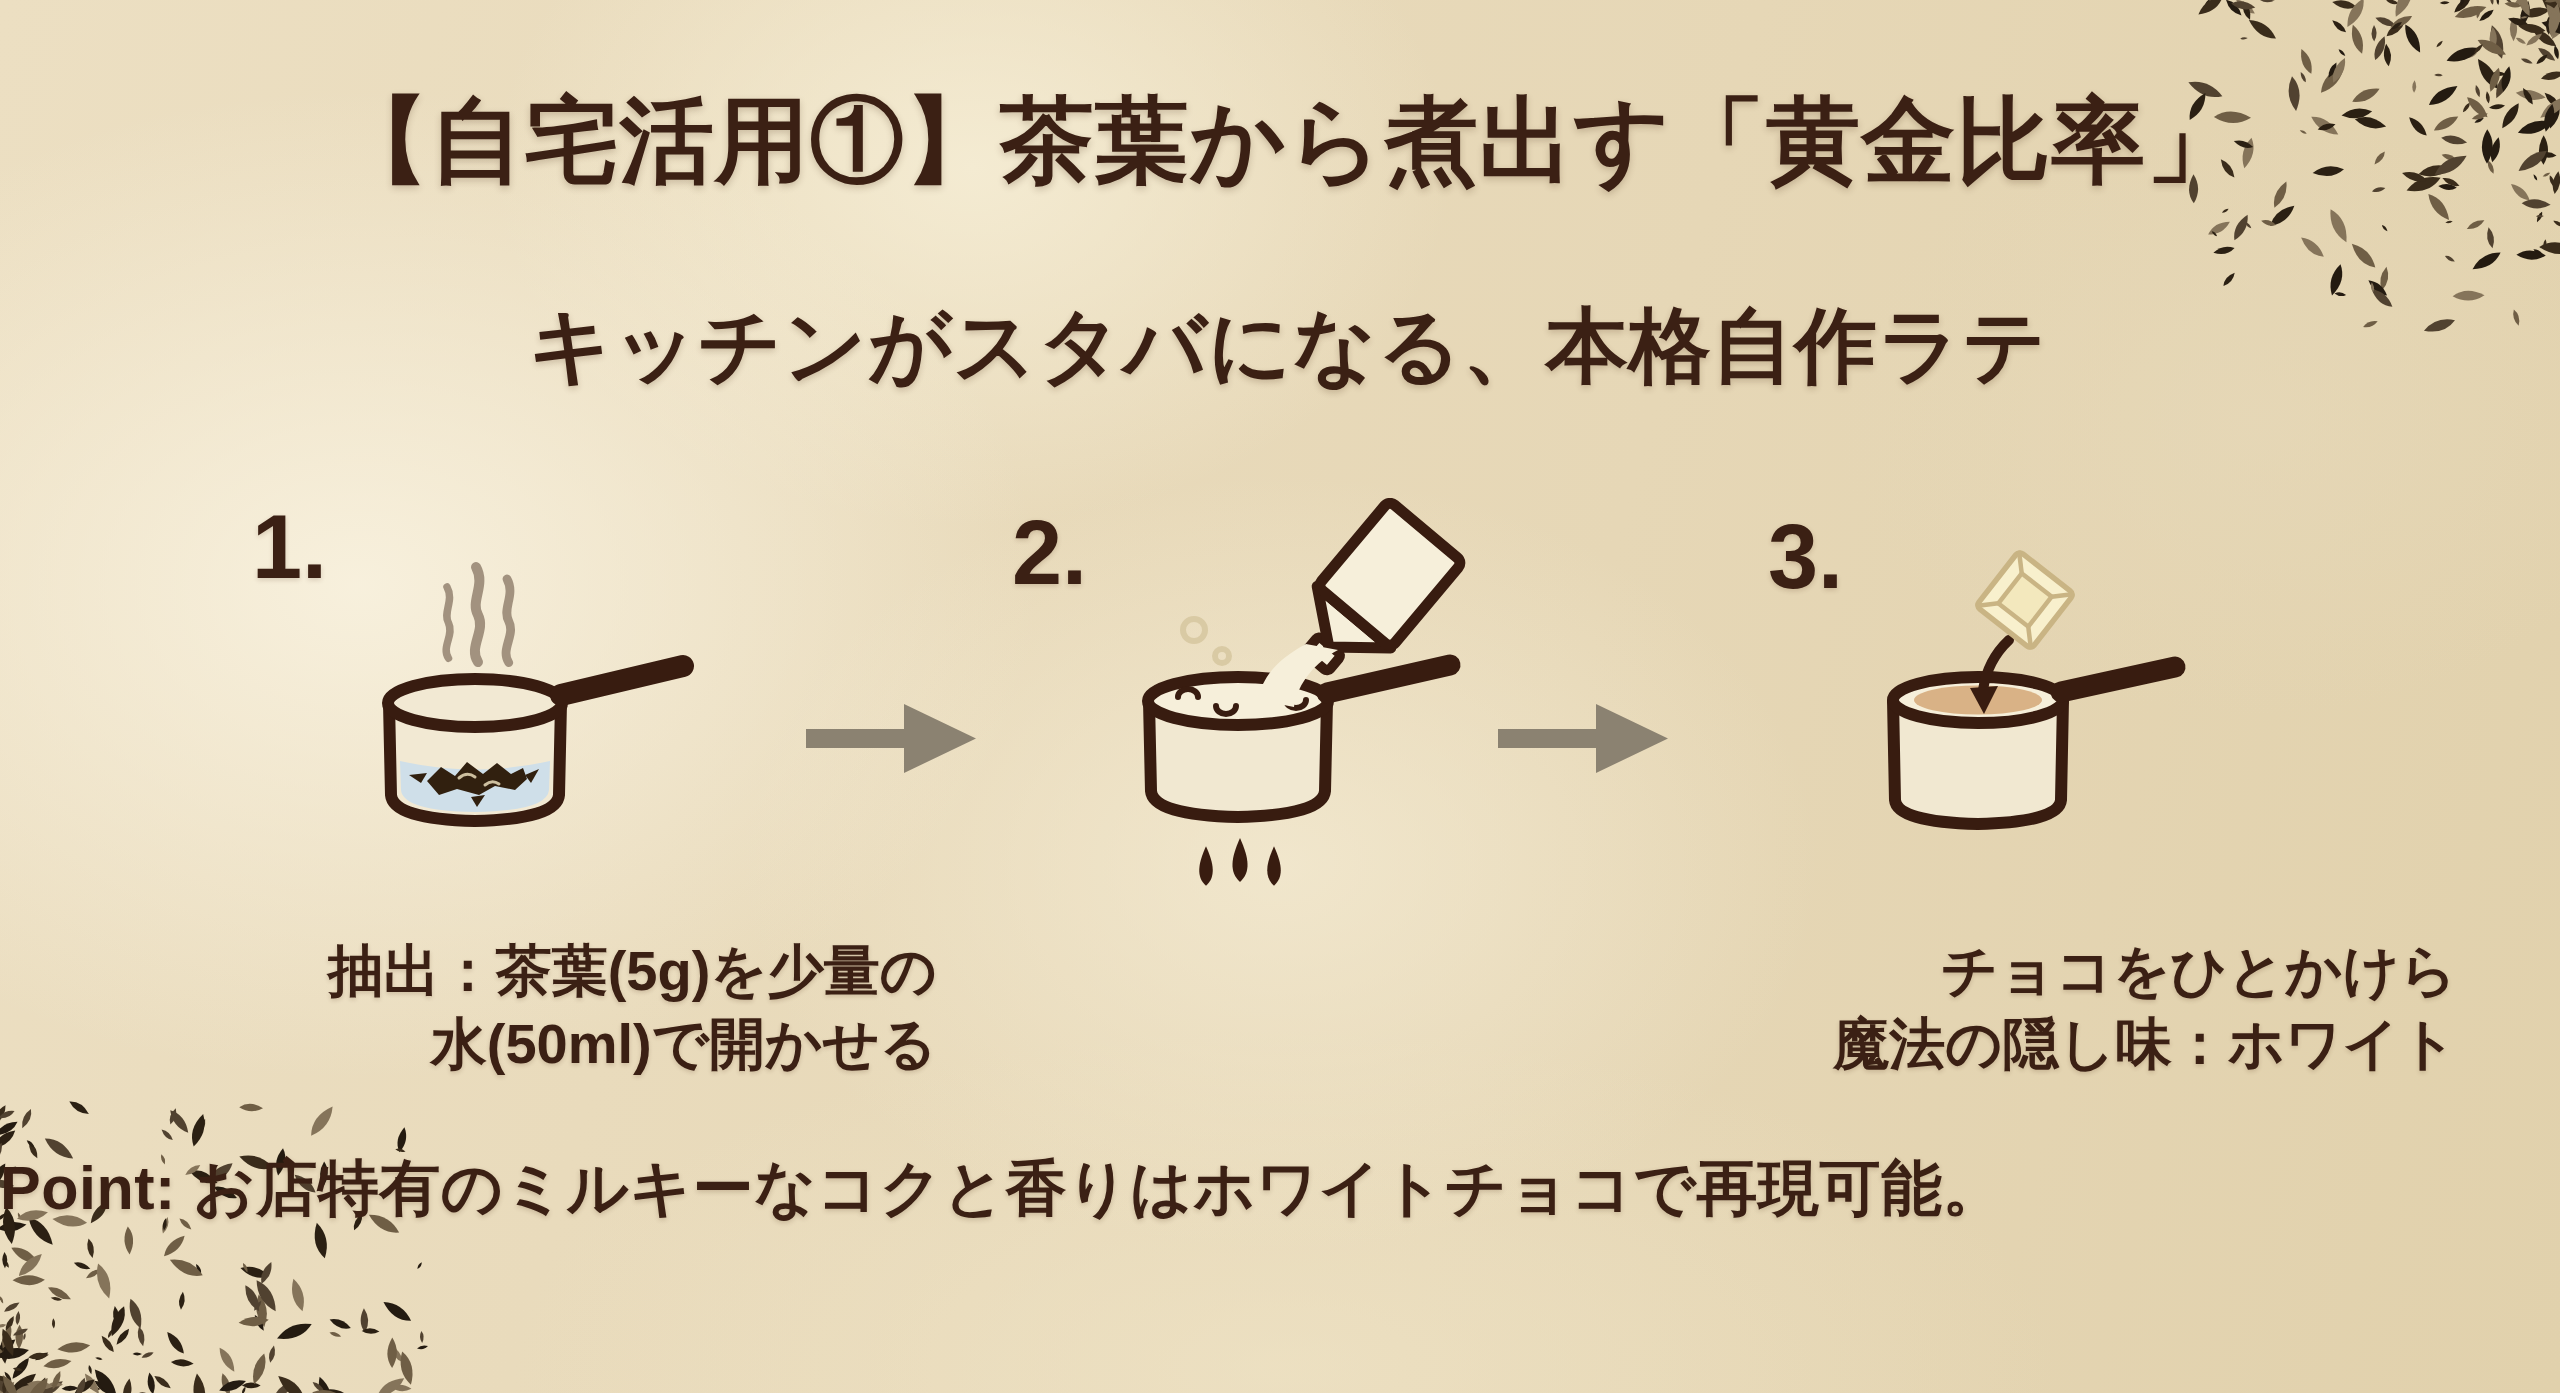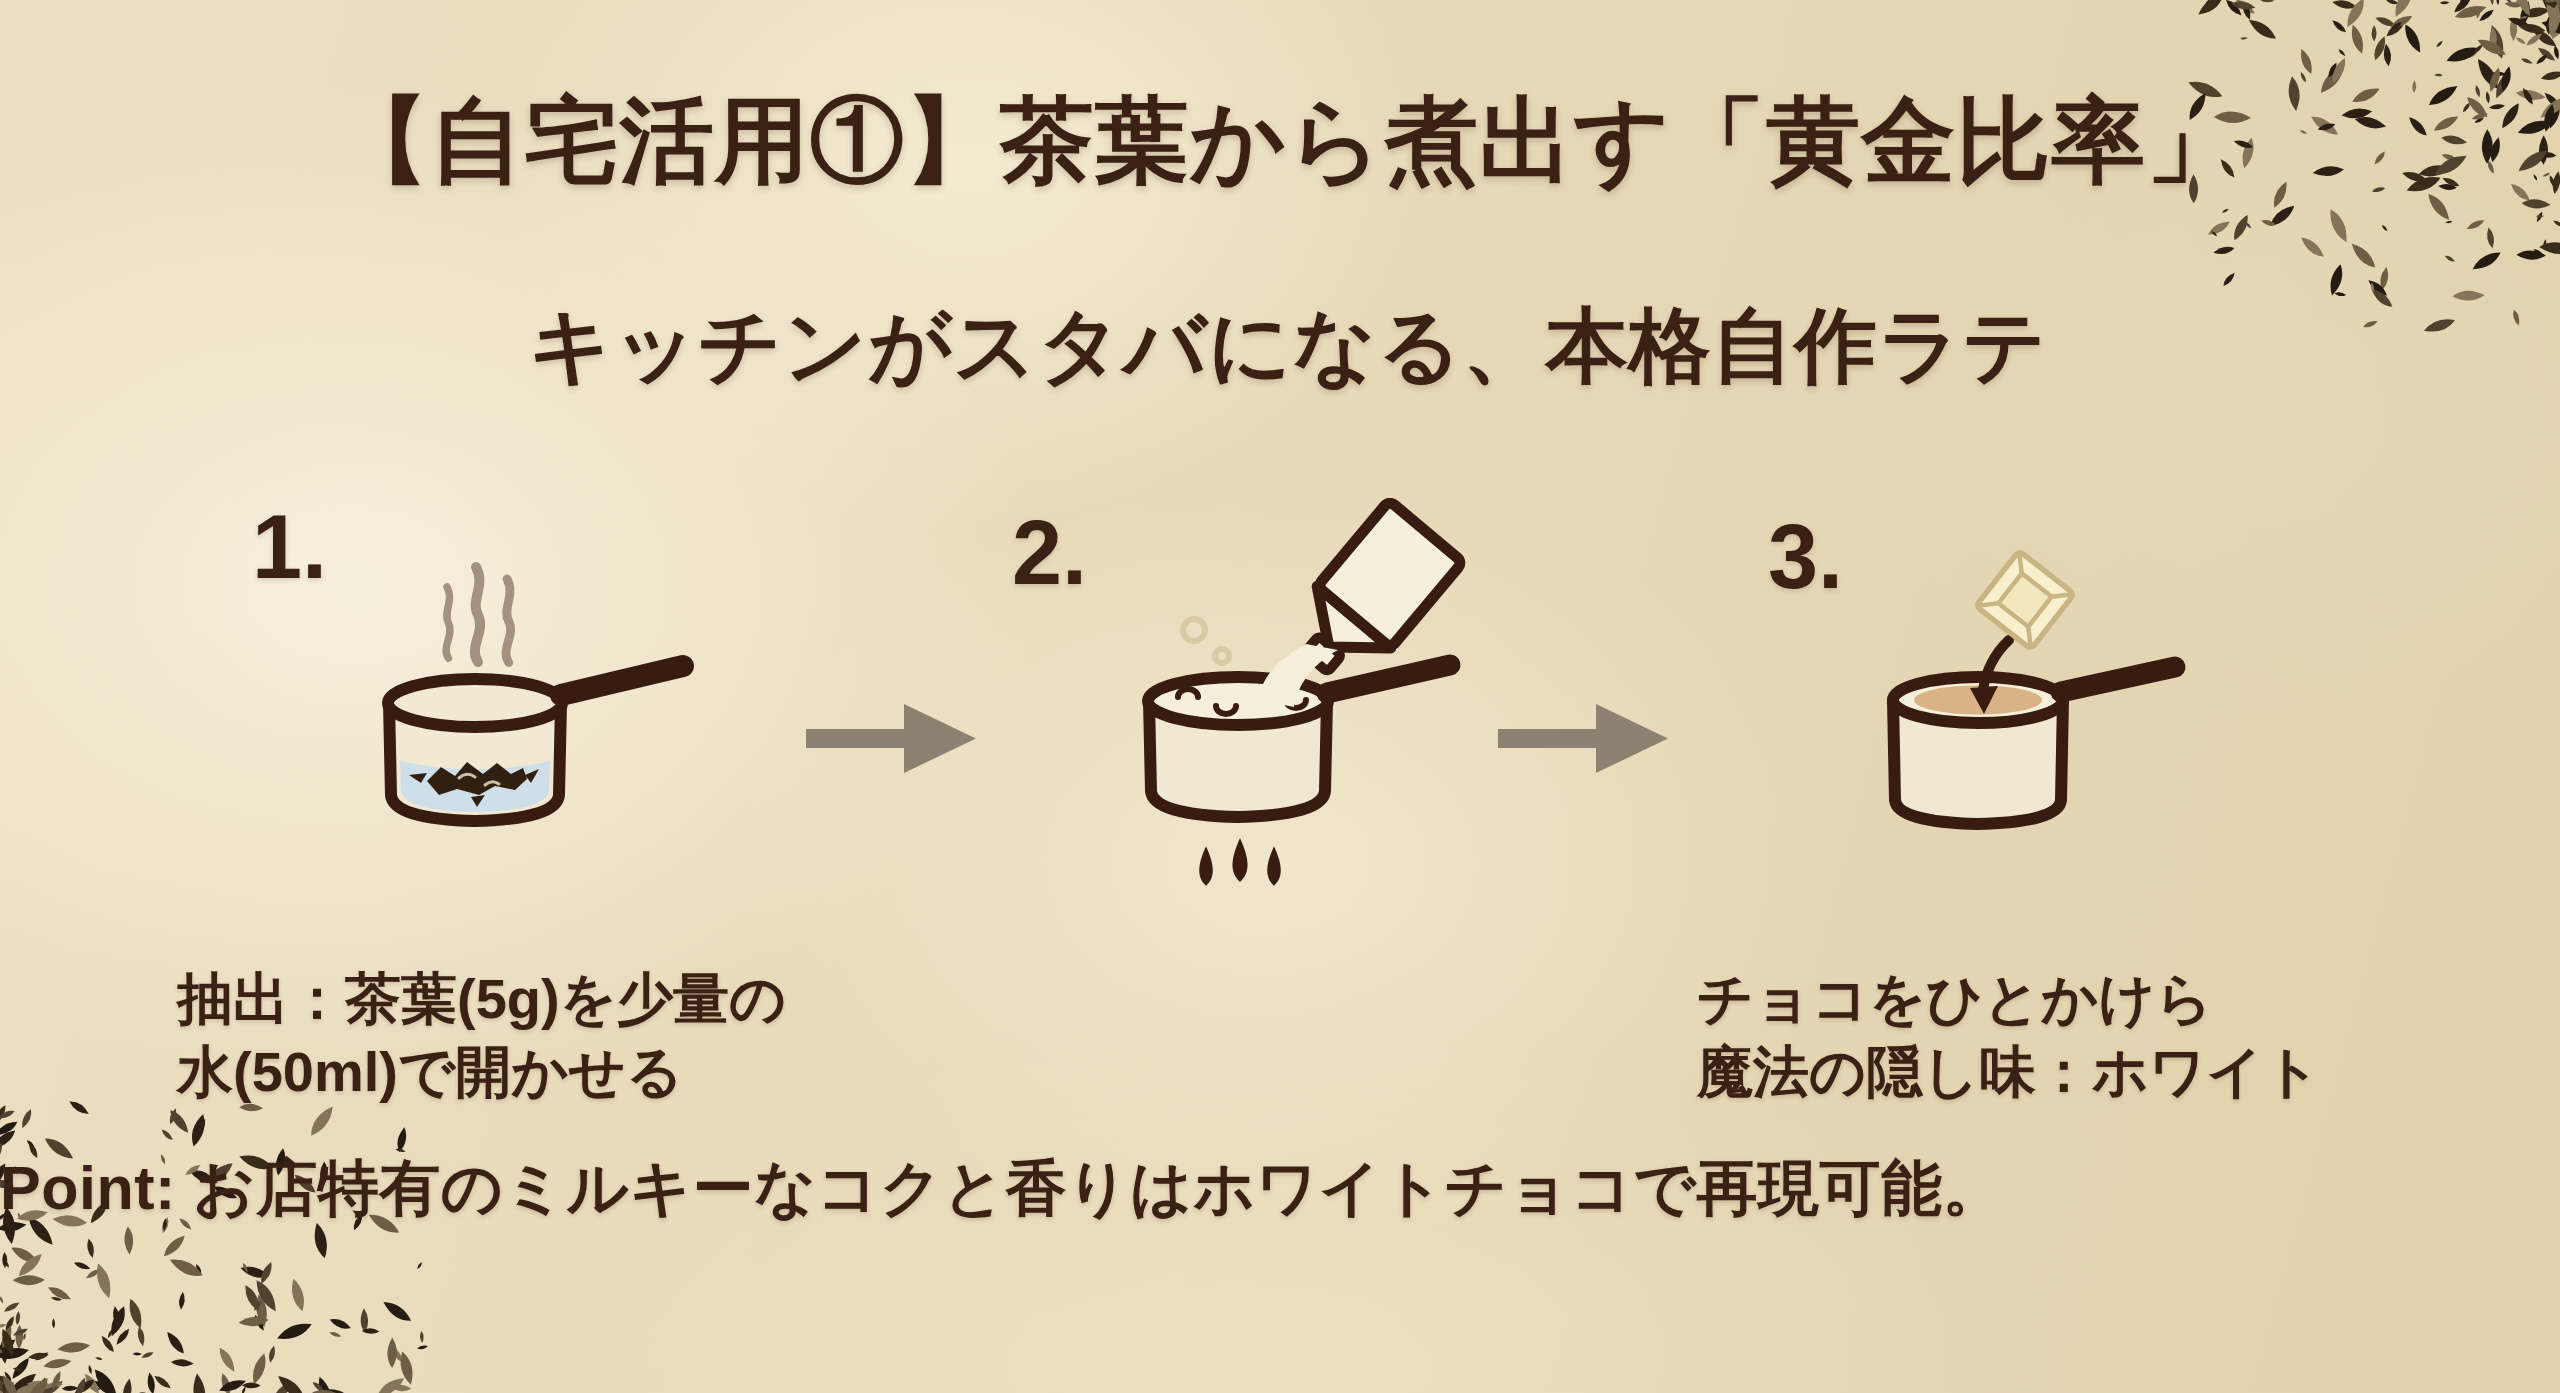--- a/index.html
+++ b/index.html
@@ -31,21 +31,21 @@
   .n3{left:1768px;top:512px;}
   .icon{position:absolute;}
   .icon1{left:375px;top:545px;width:320px;height:295px;}
   .icon2{left:1130px;top:498px;width:340px;height:400px;}
   .icon3{left:1878px;top:518px;width:310px;height:315px;}
   .arrow{position:absolute;width:175px;height:85px;}
   .arrow polygon{fill:var(--arrow,#8b8271);}
   .a1{left:806px;top:696px;}
   .a2{left:1498px;top:696px;}
   .caption{
-    position:absolute;top:962px;width:760px;text-align:left;
+    position:absolute;top:934px;width:760px;text-align:right;
     font-size:56px;font-weight:bold;line-height:73px;
     text-shadow:0 2px 4px rgba(70,40,16,.18);
   }
   .c1{left:177px;}
   .c2{left:935px;}
   .c3{left:1697px;}
   .point{
     position:absolute;top:1148px;left:0;width:100%;
     font-size:61px;font-weight:bold;letter-spacing:.5px;
     text-shadow:0 2px 5px rgba(70,40,16,.2);

